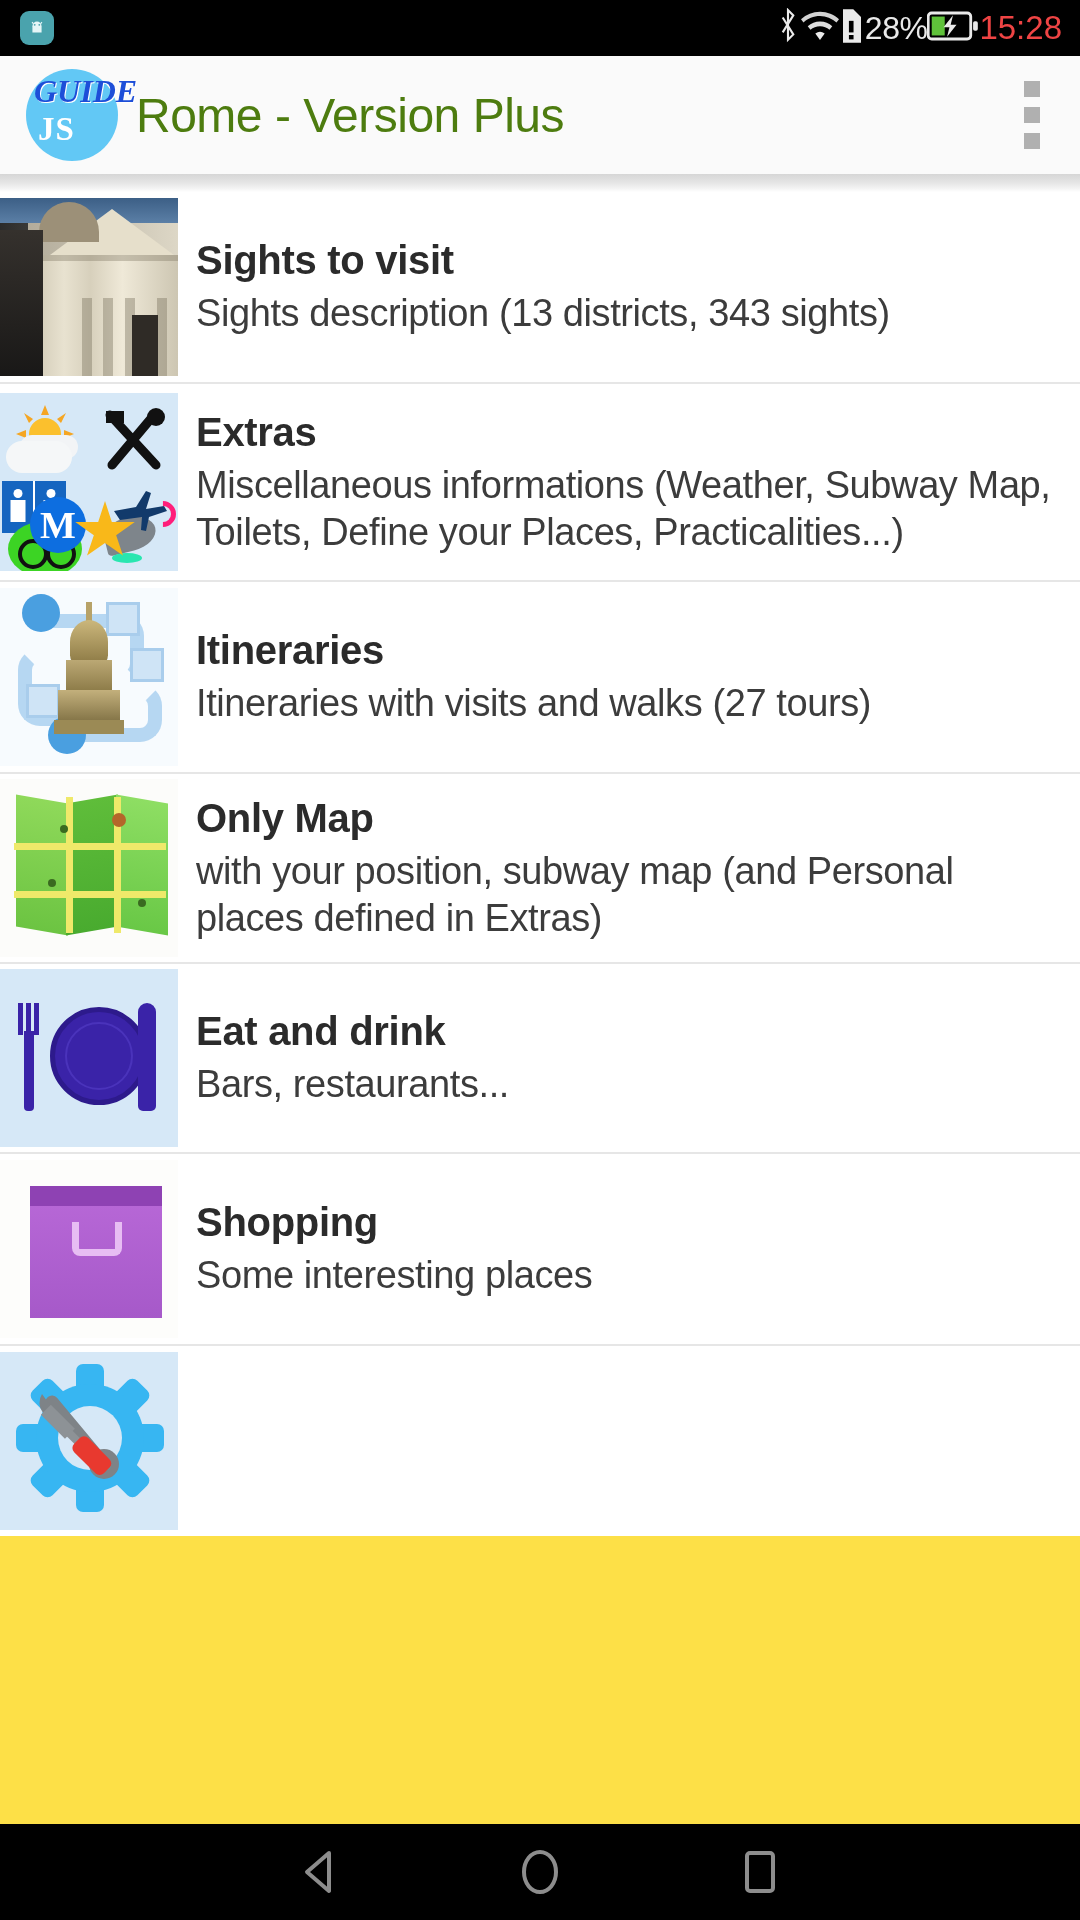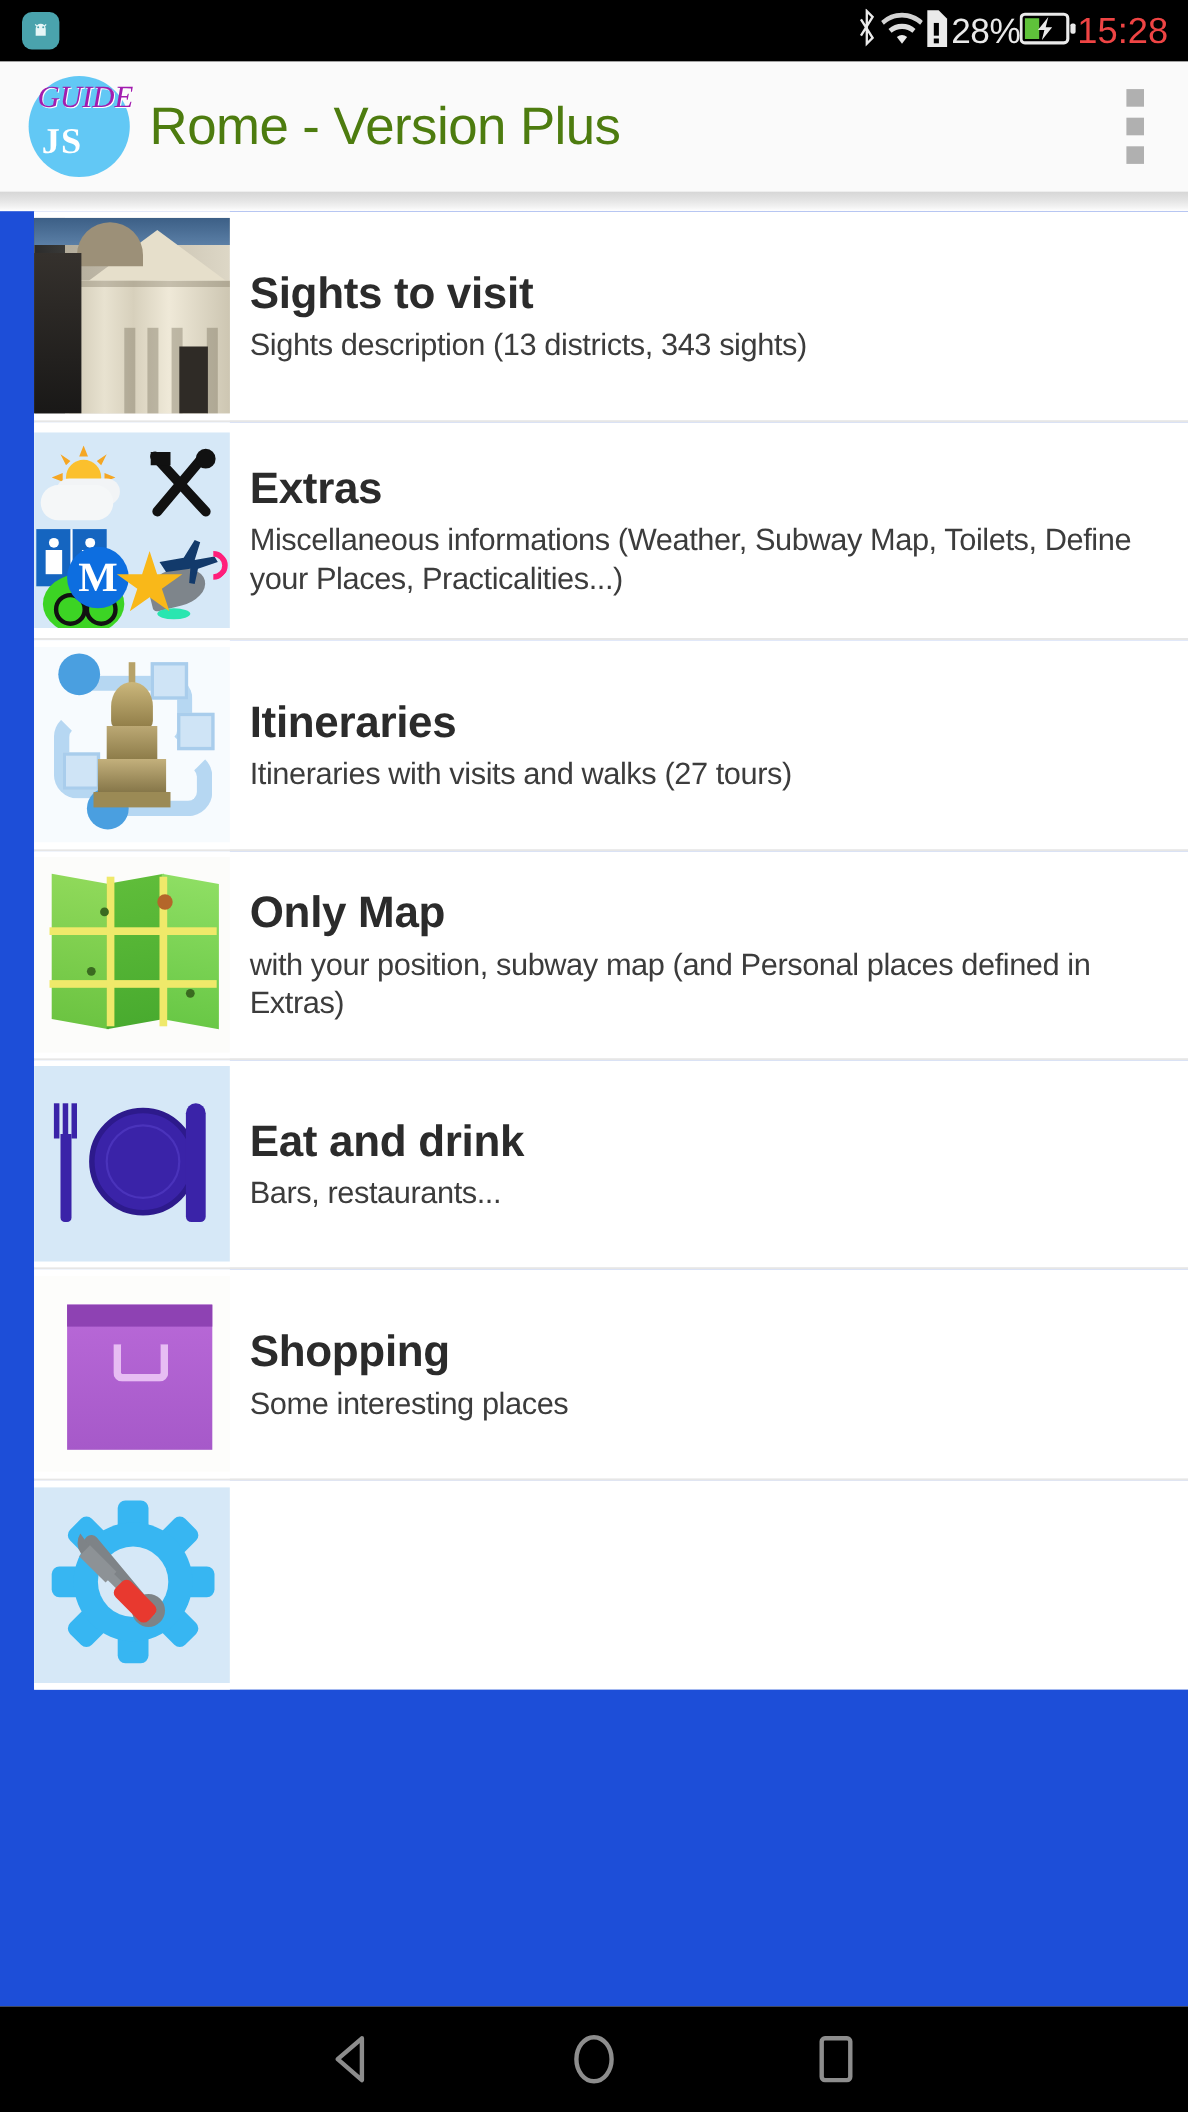--- a/index.html
+++ b/index.html
@@ -34,22 +34,22 @@
   .logo{
     width:96px; height:96px; position:relative; flex:0 0 96px;
     display:flex; align-items:center; justify-content:center;
   }
   .logo-circle{
     position:absolute; left:2px; top:2px;
     width:92px; height:92px; border-radius:50%; background:#62c8f5;
   }
   .logo-guide{
     position:absolute; top:6px; left:10px; z-index:3;
-    font-family:"Liberation Serif", serif; font-style:italic; font-weight:normal;
-    font-size:28px; color:#a21caf; letter-spacing:0px;
+    font-family:"Liberation Serif", serif; font-style:italic; font-weight:bold;
+    font-size:32px; color:#1d4ed8; letter-spacing:0px;
     text-shadow:1px 1px 0 #fff;
   }
   .logo-js{
     position:absolute; top:44px; left:14px; z-index:3;
     font-family:"Liberation Serif", serif; font-weight:bold;
     font-size:33px; color:#ffffff; letter-spacing:1px;
   }
   .app-title{
     font-size:48px; color:#4d7c0f; font-weight:400;
     margin-left:16px; letter-spacing:-0.5px; white-space:nowrap;
@@ -57,42 +57,42 @@
   .overflow-menu{
     margin-left:auto; width:44px; height:80px;
     display:flex; flex-direction:column; align-items:center; justify-content:center; gap:10px;
   }
   .overflow-menu span{ display:block; width:16px; height:16px; background:#b0b0b0; }
 
   .appbar-shadow{ flex:0 0 18px; height:18px;
     background:linear-gradient(to bottom,#d6d6d6 0%,#e4e4e4 45%,#f3f3f3 80%,#ffffff 100%); }
 
   
-  .list{ flex:1 1 auto; background:#1d4ed8; overflow:hidden;padding-left:31px; }
+  .list{ flex:1 1 auto; background:#fde047; overflow:hidden; }
   .row{
     display:flex; align-items:stretch;
     border-bottom:2px solid #e6e6e6;
     background:#ffffff; min-height:190px;
   }
   .row-thumb{
     flex:0 0 178px; width:178px;
     display:flex; align-items:center; justify-content:center;
     overflow:hidden; position:relative; background:#ffffff;
   }
   .thumb-box{ width:178px; height:178px; position:relative; overflow:hidden; }
   .row-text{
     flex:1 1 auto; padding:14px 24px 14px 18px;
     display:flex; flex-direction:column; justify-content:center;
   }
   .row-title{
     font-size:40px; font-weight:bold; color:#2b2b2b;
     line-height:1.2; margin-bottom:6px; letter-spacing:-0.3px;
   }
   .row-desc{
-    font-size:28px; color:#3c3c3c; font-weight:400;
+    font-size:38px; color:#3c3c3c; font-weight:400;
     line-height:1.24; letter-spacing:-0.4px;
   }
 
   
   .row-1{ height:192px; }
   .row-2{ height:198px; }
   .row-3{ height:192px; }
   .row-4{ height:186px; }
   .row-5{ height:190px; }
   .row-6{ height:192px; }

